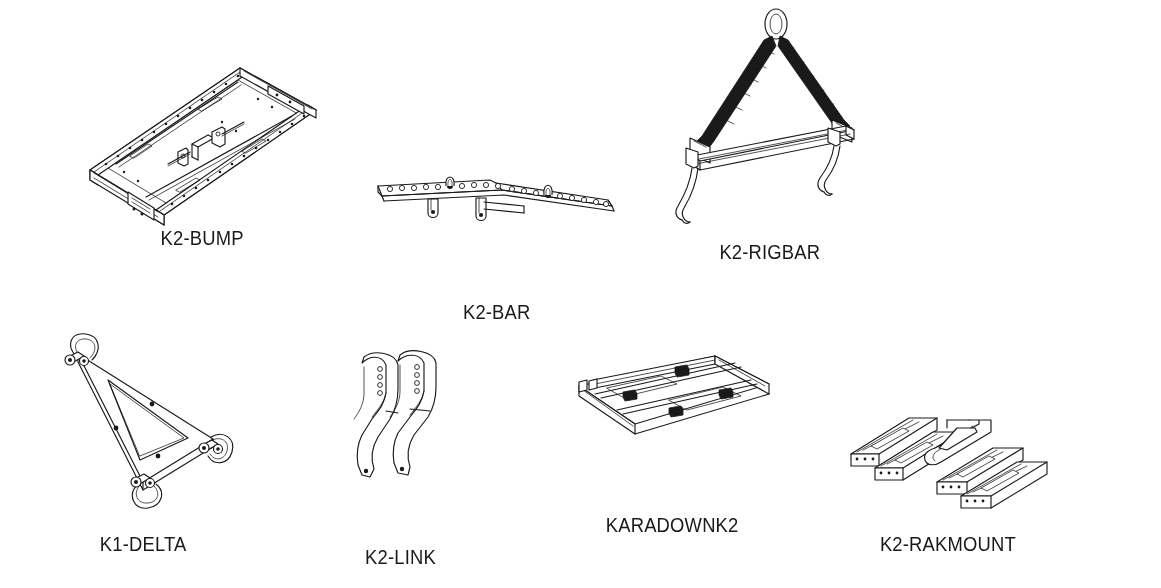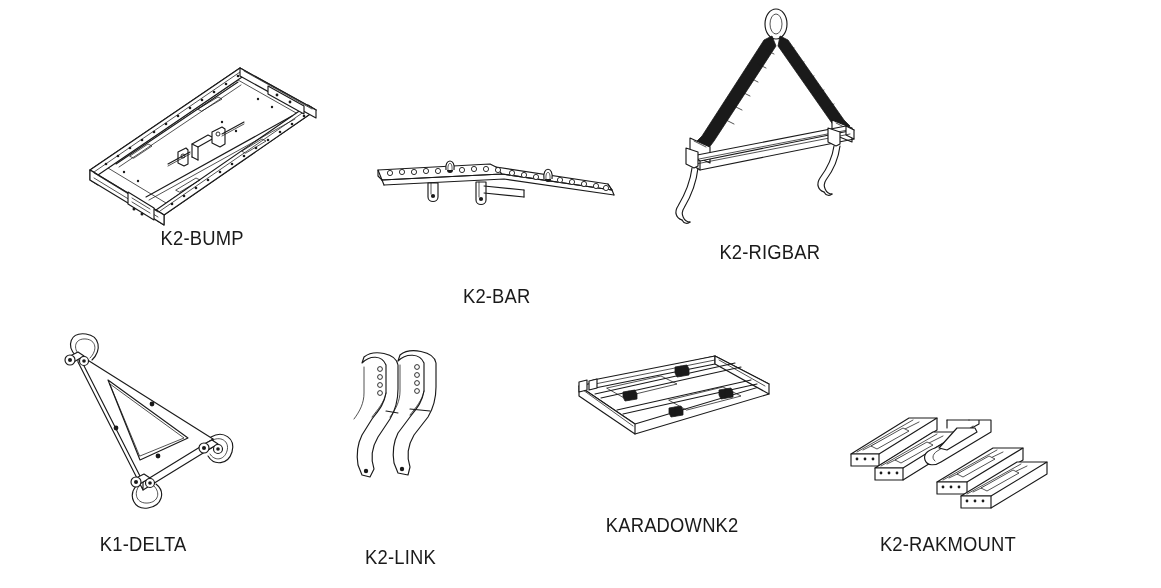--- a/index.html
+++ b/index.html
@@ -147,21 +147,21 @@
           <circle cx="186" cy="47" r="1.2"></circle>
             <circle cx="200" cy="55" r="1.2"></circle>
           <circle cx="150" cy="70" r="1.2"></circle>
             <circle cx="164" cy="79" r="1.2"></circle>
         </g>
       </g>
     </svg>
     <div class="product-label">K2-BUMP</div>
   </div>
 
-  <div class="product-cell" style="left:372px; top:152px; width:250px;">
+  <div class="product-cell" style="left:372px; top:168px; width:250px;">
     <svg class="product-figure" width="250" height="75" viewBox="0 0 250 75">
       <g>
 
         <path class="fillw" d="M6 18 L118 12 L124 15 L130 22 L10 28 Z"></path>
 
         <path class="fillw" d="M124 15 L236 32 L240 38 L130 22 Z"></path>
 
         <path class="ln" d="M10 28 L130 22 L240 38"></path>
         <path class="ln" d="M12 33 L132 27 L242 43"></path>
         <path class="ln" d="M6 18 L6 24 L10 28"></path>

